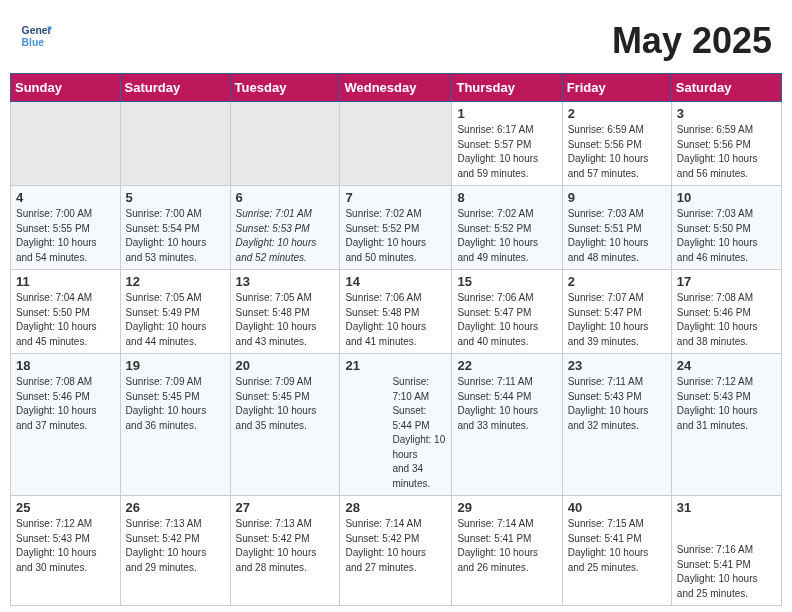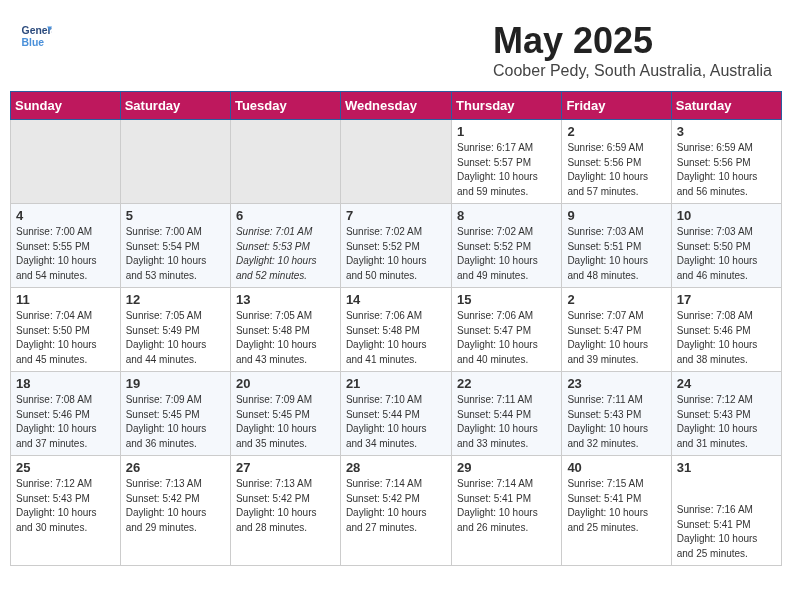--- a/index.html
+++ b/index.html
@@ -19,21 +19,21 @@
     .logo {
       display: flex;
       align-items: center;
       gap: 4px;
     }
     .logo-icon {
       width: 32px;
       height: 32px;
     }
     .title-block {
-      text-align: left;
+      text-align: right;
     }
     .main-title {
       font-size: 36px;
       font-weight: bold;
       color: #222;
     }
     .subtitle {
       font-size: 16px;
       color: #444;
     }
@@ -92,21 +92,20 @@
 <div class="header-section">
   <div class="logo">
     <svg class="logo-icon" viewBox="0 0 40 40">
       <text x="2" y="18" font-size="13" font-weight="bold" fill="#2b4a7c">General</text>
       <text x="2" y="32" font-size="13" font-weight="bold" fill="#4a90d9">Blue</text>
       <polygon points="34,8 40,8 37,14" fill="#4a90d9"></polygon>
     </svg>
   </div>
   <div class="title-block">
     <div class="main-title">May 2025</div>
-    <div class="subtitle">Coober Pedy, South Australia, Australia</div>
   </div>
 </div>
 
 <table class="calendar">
   <thead>
     <tr>
     <th>Sunday</th>
         <th>Saturday</th>
         <th>Tuesday</th>
         <th>Wednesday</th>
@@ -262,21 +261,21 @@
         </td>
         <td>
           <span class="day-number">20</span>
           <div class="cell-info" style="white-space: pre-line;">Sunrise: 7:09 AM
 Sunset: 5:45 PM
 Daylight: 10 hours
 and 35 minutes.</div>
         </td>
         <td>
           <span class="day-number">21</span>
-          <div class="cell-info" style="white-space: pre-line;">Sunrise: 7:10 AM
+          <div class="cell-info" style="white-space: pre-line; margin-left: 47px;">Sunrise: 7:10 AM
 Sunset: 5:44 PM
 Daylight: 10 hours
 and 34 minutes.</div>
         </td>
         <td>
           <span class="day-number">22</span>
           <div class="cell-info" style="white-space: pre-line;">Sunrise: 7:11 AM
 Sunset: 5:44 PM
 Daylight: 10 hours
 and 33 minutes.</div>

